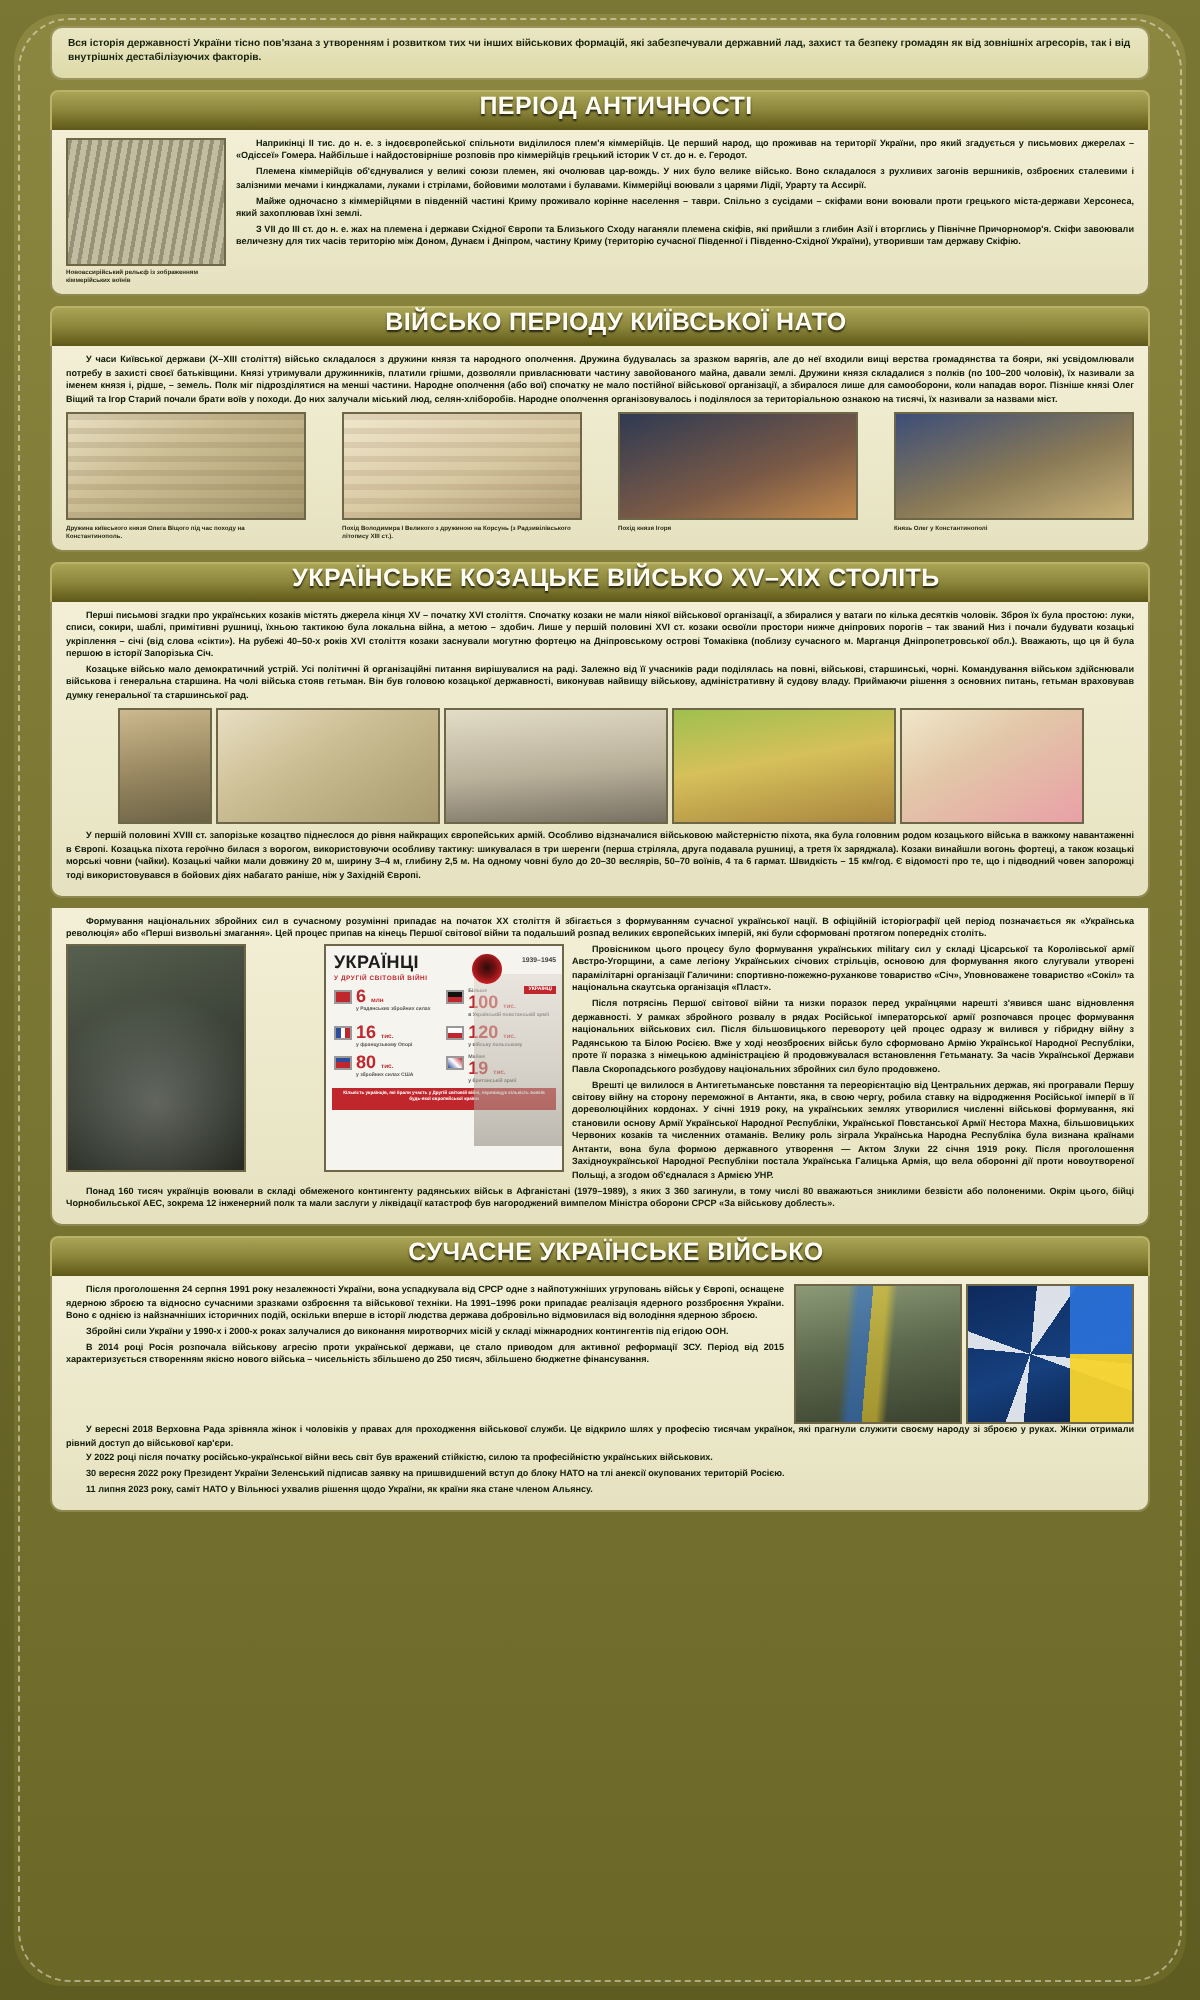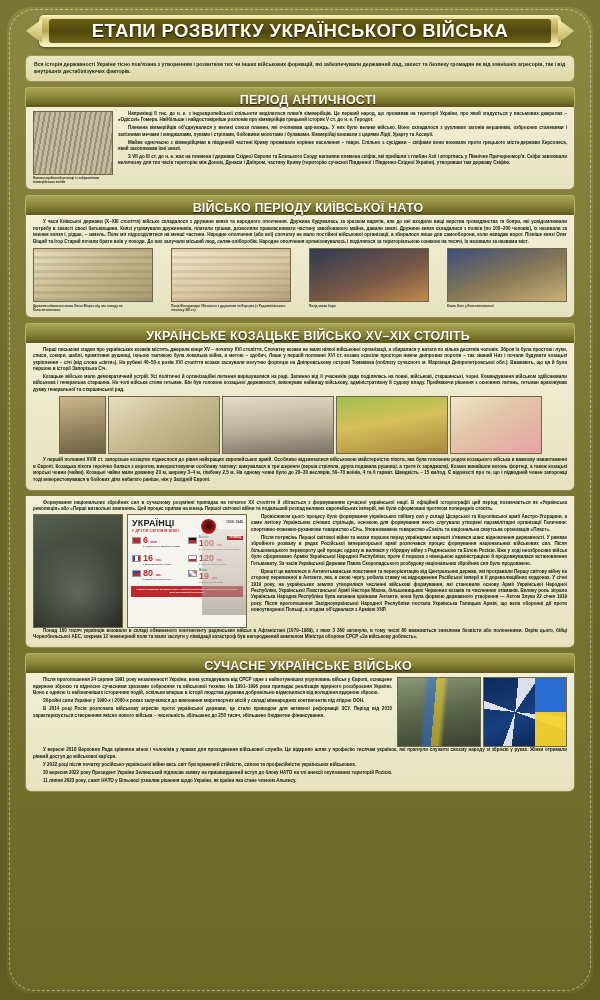--- a/index.html
+++ b/index.html
@@ -58,21 +58,21 @@
     border:1px solid #9a945c;border-radius:6px;
     font-size:5.1px;line-height:1.45;color:#15210c;font-weight:bold;
   }
 
   
   .section{margin:0 8px 5px 8px;}
   .sec-head{
     position:relative;height:19px;
     background:linear-gradient(180deg,#a9a355 0%,#8d873c 48%,#5d5817 100%);
     border-radius:4px 4px 0 0;border:1px solid #b9b268;border-bottom:none;
-    display:flex;align-items:flex-end;justify-content:center;padding-left:16px;
+    display:flex;align-items:flex-start;justify-content:center;padding-left:16px;
   }
   .sec-head span{
     font-size:12.5px;font-weight:bold;color:#fffdf2;letter-spacing:.2px;
     text-shadow:0 1px 1px rgba(0,0,0,.75);white-space:nowrap;
   }
   .sec-body{
     background:linear-gradient(180deg,#f2efd6 0%,#e6e2c0 100%);
     border:1px solid #8e8850;border-top:none;border-radius:0 0 6px 6px;
     padding:4px 7px 5px 7px;
   }
@@ -102,21 +102,21 @@
   .art-boat{background:linear-gradient(175deg,#e3dcc6 0%,#b9b09a 55%,#777062 100%);}
   .art-cossacks{background:linear-gradient(170deg,#9fc04e 0%,#d6c05a 45%,#a9863f 100%);}
   .art-map{background:linear-gradient(150deg,#f0e7c9 0%,#e2c7a8 40%,#e9a0a6 100%);}
   .art-bw{background:linear-gradient(160deg,#57604f 0%,#3e4439 45%,#262a22 100%);}
   .art-tanks{background:linear-gradient(170deg,#8c9a78 0%,#5e6b4e 45%,#3a412f 100%);}
   .art-nato{background:linear-gradient(160deg,#0e2a5c 0%,#16407e 55%,#0a1f46 100%);}
 
   
   .info{
     width:118px;background:#f6f4ef;border:1px solid #6d6748;
-    position:relative;overflow:hidden;
+    position:relative;overflow:hidden;margin-left:35px;
   }
   .info-head{padding:3px 4px 1px 4px;position:relative;}
   .info-title{font-size:9px;font-weight:bold;color:#1d1d1d;letter-spacing:.2px;}
   .info-sub{font-size:3.2px;font-weight:bold;color:#c0272d;letter-spacing:.3px;margin-top:.5px;}
   .info-dot{
     position:absolute;right:30px;top:4px;width:15px;height:15px;border-radius:50%;
     background:radial-gradient(circle at 50% 45%,#2b0b0b 0%,#7a1212 40%,#cf2027 75%,#e8474c 100%);
   }
   .info-years{position:absolute;right:3px;top:5px;text-align:right;}
   .info-years .y{font-size:3.4px;font-weight:bold;color:#444;}
@@ -147,26 +147,20 @@
 
   
   .flag-ua{background:linear-gradient(180deg,#2a6fd6 0 50%,#f6d32d 50% 100%);}
 </style>
 </head>
 <body>
 
 <div class="poster">
   <div class="inner">
 
-    <div class="title-wrap">
-      <div class="title-bevel"></div>
-      <div class="title-plate">
-        <span>ЕТАПИ РОЗВИТКУ УКРАЇНСЬКОГО ВІЙСЬКА</span>
-      </div>
-    </div>
 
     <div class="intro">Вся історія державності України тісно пов'язана з утворенням і розвитком тих чи інших військових формацій, які забезпечували державний лад, захист та безпеку громадян як від зовнішніх агресорів, так і від внутрішніх дестабілізуючих факторів.</div>
 
     <div class="section">
       <div class="sec-head">
         <span>ПЕРІОД АНТИЧНОСТІ</span>
       </div>
       <div class="sec-body">
         <div class="row">
           <div class="figure" style="flex:0 0 auto;">

